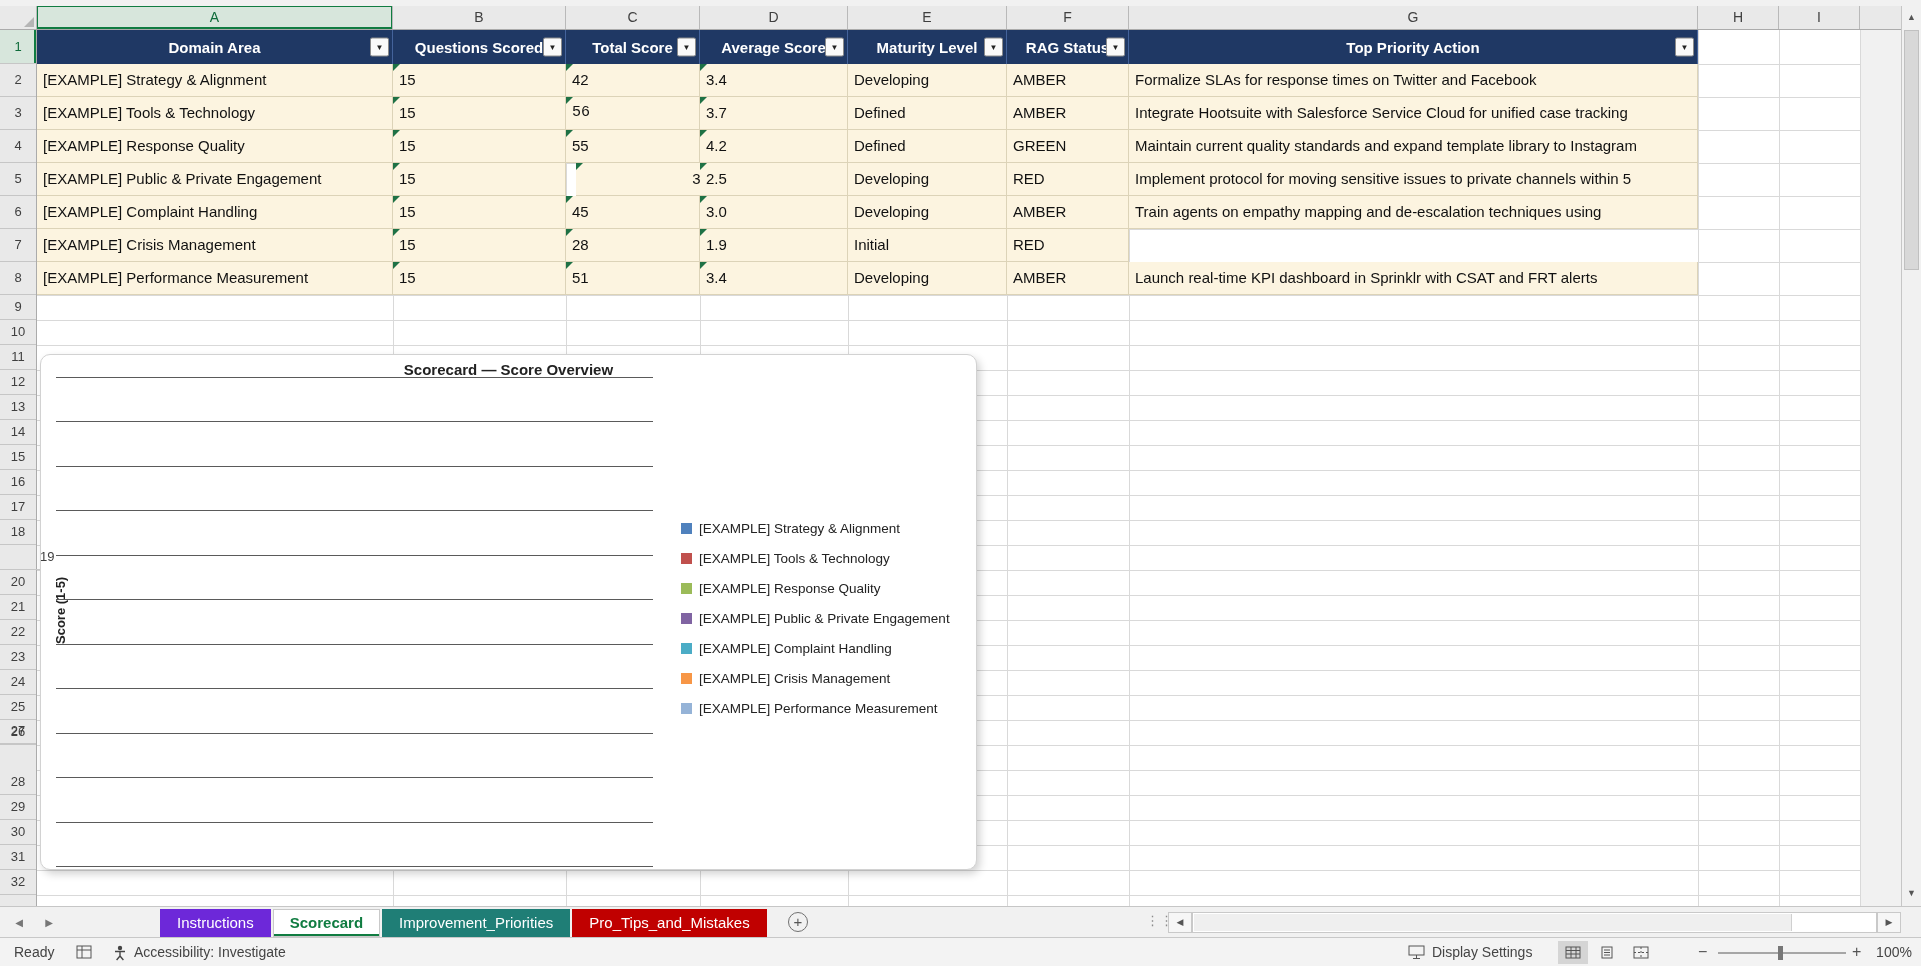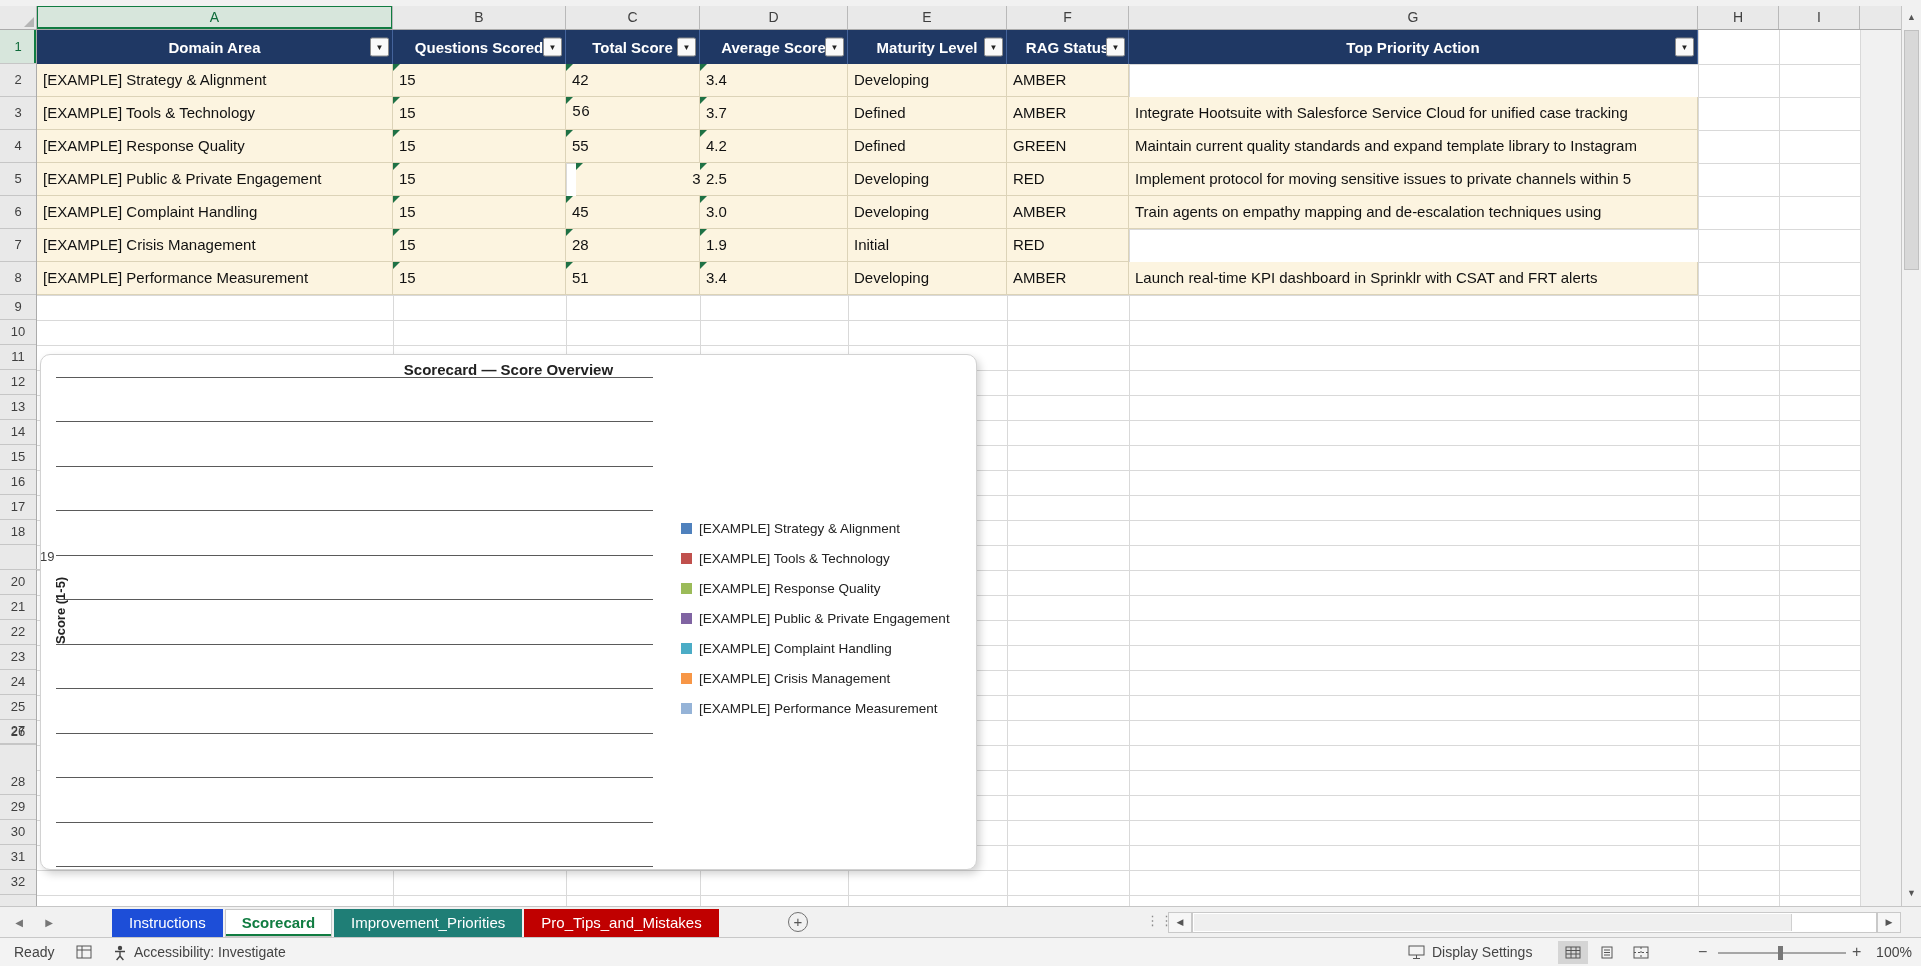--- a/index.html
+++ b/index.html
@@ -165,20 +165,21 @@
       <div class="hcell" style="left: 1129px; width: 569px; top: 30px; height: 34px;">
         <span>Top Priority Action</span>
         <div class="filterbtn">▼</div>
       </div>
       <div class="dcell" style="left: 37px; width: 356px; top: 64px; height: 33px; line-height: 32px;"><span>[EXAMPLE] Strategy &amp; Alignment</span></div>
       <div class="dcell" style="left: 393px; width: 173px; top: 64px; height: 33px; line-height: 32px;"><div class="tri"></div><span>15</span></div>
       <div class="dcell" style="left: 566px; width: 134px; top: 64px; height: 33px; line-height: 32px;"><div class="tri"></div><span>42</span></div>
       <div class="dcell" style="left: 700px; width: 148px; top: 64px; height: 33px; line-height: 32px;"><div class="tri"></div><span>3.4</span></div>
       <div class="dcell" style="left: 848px; width: 159px; top: 64px; height: 33px; line-height: 32px;"><span>Developing</span></div>
       <div class="dcell" style="left: 1007px; width: 122px; top: 64px; height: 33px; line-height: 32px;"><span>AMBER</span></div>
+      <div class="dcell" style="left: 1129px; width: 569px; top: 64px; height: 33px; line-height: 32px;"><span>Formalize SLAs for response times on Twitter and Facebook</span></div>
       <div class="dcell" style="left: 37px; width: 356px; top: 97px; height: 33px; line-height: 32px;"><span>[EXAMPLE] Tools &amp; Technology</span></div>
       <div class="dcell" style="left: 393px; width: 173px; top: 97px; height: 33px; line-height: 32px;"><div class="tri"></div><span>15</span></div>
       <div class="dcell" style="left: 566px; width: 134px; top: 97px; height: 33px; line-height: 32px; font-family: Liberation Mono, monospace;"><div class="tri"></div><span>56</span></div>
       <div class="dcell" style="left: 700px; width: 148px; top: 97px; height: 33px; line-height: 32px;"><div class="tri"></div><span>3.7</span></div>
       <div class="dcell" style="left: 848px; width: 159px; top: 97px; height: 33px; line-height: 32px;"><span>Defined</span></div>
       <div class="dcell" style="left: 1007px; width: 122px; top: 97px; height: 33px; line-height: 32px;"><span>AMBER</span></div>
       <div class="dcell" style="left: 1129px; width: 569px; top: 97px; height: 33px; line-height: 32px;"><span>Integrate Hootsuite with Salesforce Service Cloud for unified case tracking</span></div>
       <div class="dcell" style="left: 37px; width: 356px; top: 130px; height: 33px; line-height: 32px;"><span>[EXAMPLE] Response Quality</span></div>
       <div class="dcell" style="left: 393px; width: 173px; top: 130px; height: 33px; line-height: 32px;"><div class="tri"></div><span>15</span></div>
       <div class="dcell" style="left: 566px; width: 134px; top: 130px; height: 33px; line-height: 32px;"><div class="tri"></div><span>55</span></div>
@@ -316,21 +317,21 @@
   <div id="vscroll">
     <div id="vs-up">▲</div>
     <div id="vs-thumb"></div>
     <div id="vs-down">▼</div>
   </div>
 
   <div id="tabbar">
     <div class="tabnav" id="tabnav-left">◀</div>
     <div class="tabnav" id="tabnav-right">▶</div>
     <div id="tabs">
-        <div class="tab" style="background: #1d4ed8; color: rgb(255, 255, 255);">Instructions</div>
+        <div class="tab" style="background: #6d28d9; color: rgb(255, 255, 255); margin-left: 48px;">Instructions</div>
         <div class="tab active" style="background: rgb(255, 255, 255); color: rgb(16, 124, 65);">Scorecard</div>
         <div class="tab" style="background: rgb(31, 126, 118); color: rgb(255, 255, 255);">Improvement_Priorities</div>
         <div class="tab" style="background: rgb(192, 0, 0); color: rgb(255, 255, 255);">Pro_Tips_and_Mistakes</div>
       </div>
     <div id="addsheet">+</div>
     <div id="tabgrip">⋮⋮</div>
     <div id="hs-left">◀</div>
     <div id="hs-track">
       <div id="hs-thumb"></div>
     </div>

